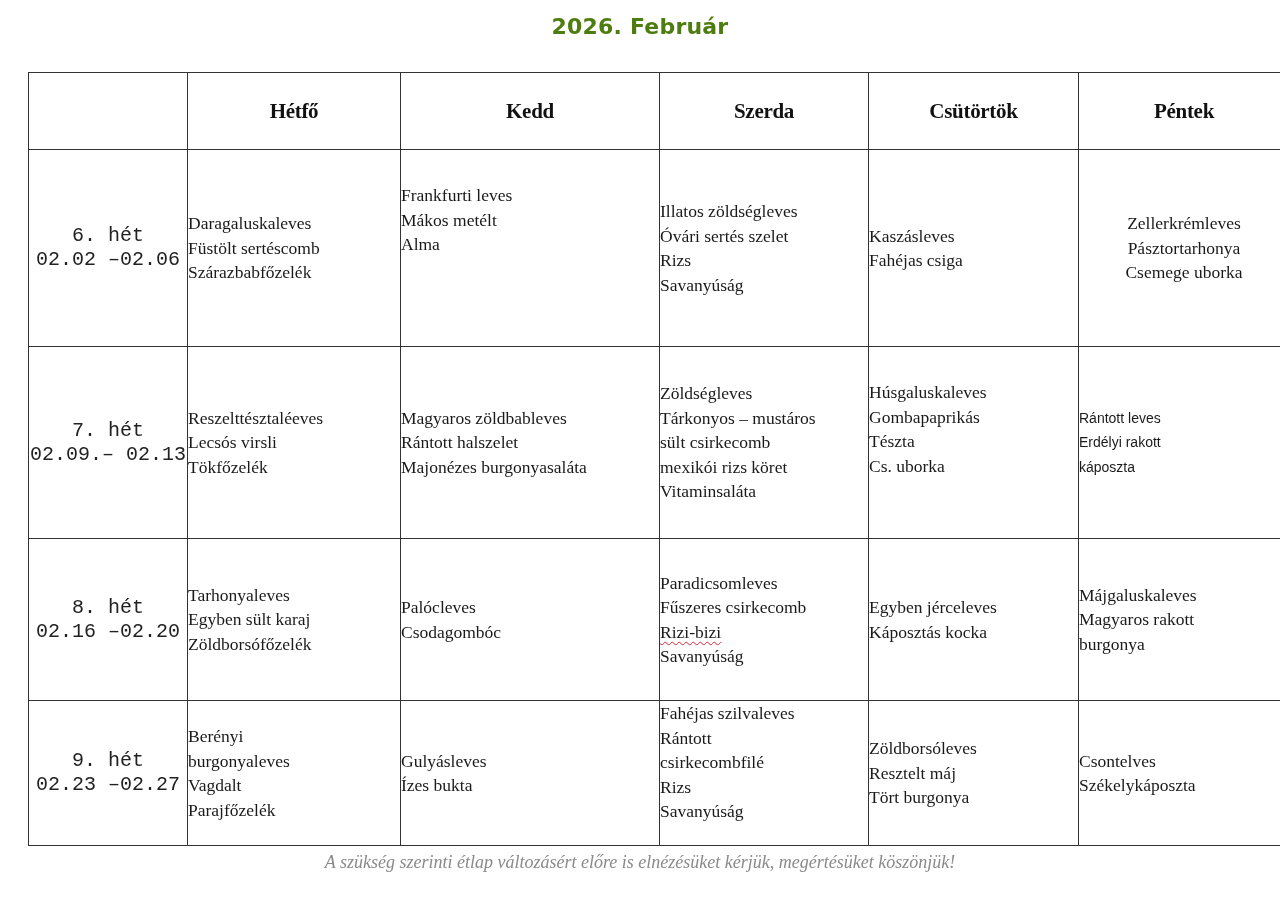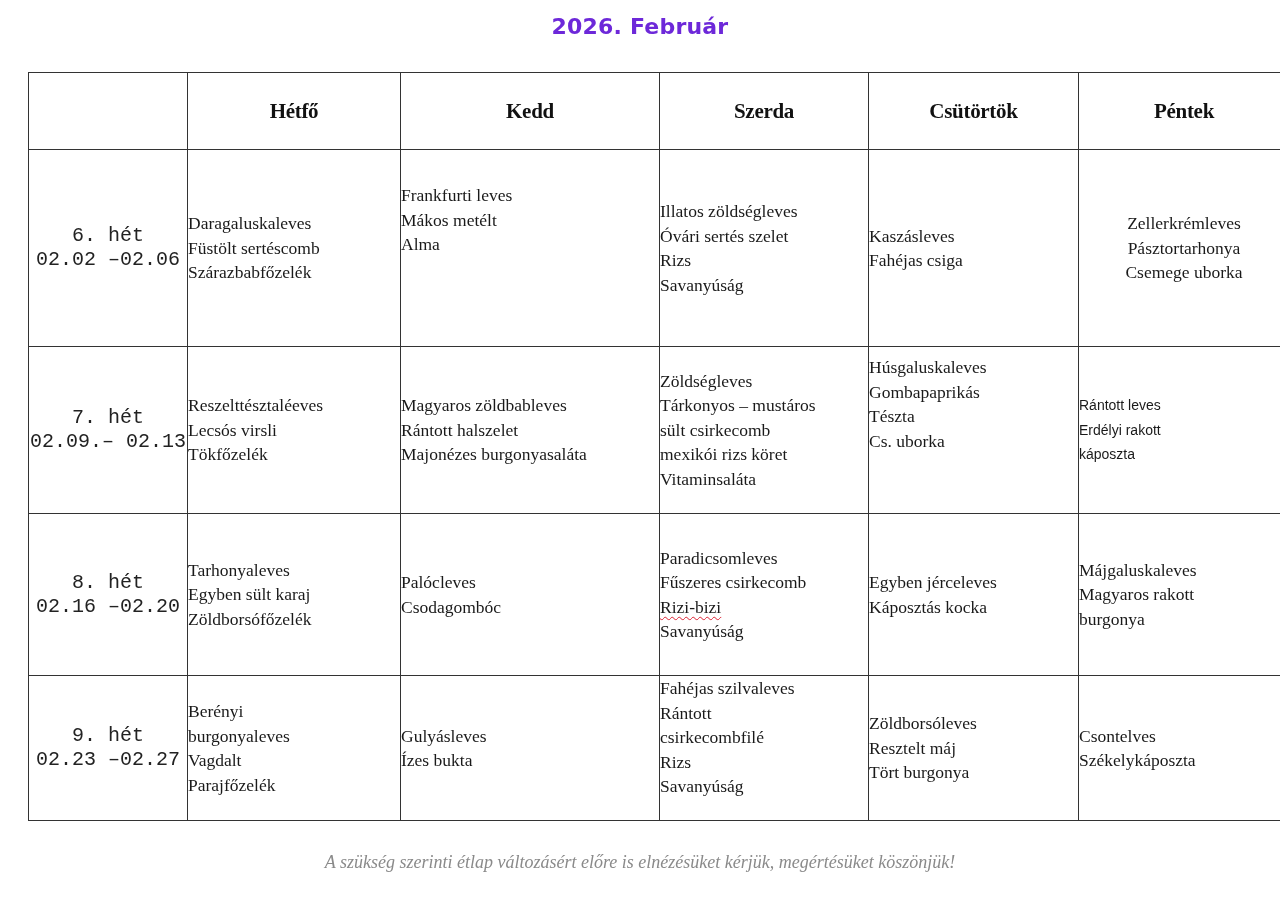--- a/index.html
+++ b/index.html
@@ -17,21 +17,21 @@
     }
     .title {
       position: absolute;
       top: 14px;
       left: 0;
       width: 1280px;
       text-align: center;
       font-family: "DejaVu Sans", sans-serif;
       font-weight: bold;
       font-size: 22px;
-      color: #6d28d9;
+      color: #4d7c0f;
       letter-spacing: 0.2px;
     }
     table.menu {
       position: absolute;
       top: 72px;
       left: 28px;
       width: 1261px;
       border-collapse: collapse;
       table-layout: fixed;
       font-family: "Liberation Serif", serif;
@@ -172,21 +172,21 @@
           <span class="line">Rántott halszelet</span>
           <span class="line">Majonézes burgonyasaláta</span>
         </td>
         <td class="dish">
           <span class="line">Zöldségleves</span>
           <span class="line">Tárkonyos – mustáros</span>
           <span class="line">sült csirkecomb</span>
           <span class="line">mexikói rizs köret</span>
           <span class="line">Vitaminsaláta</span>
         </td>
-        <td class="dish" style="vertical-align:top;padding-top:8px;margin-left:16px;">
+        <td class="dish" style="vertical-align:top;padding-top:33px;margin-left:16px;">
           <span class="line">Húsgaluskaleves</span>
           <span class="line">Gombapaprikás</span>
           <span class="line">Tészta</span>
           <span class="line">Cs. uborka</span>
         </td>
         <td class="dish sans">
           <span class="line">Rántott leves</span>
           <span class="line">Erdélyi rakott</span>
           <span class="line">káposzta</span>
         </td>

